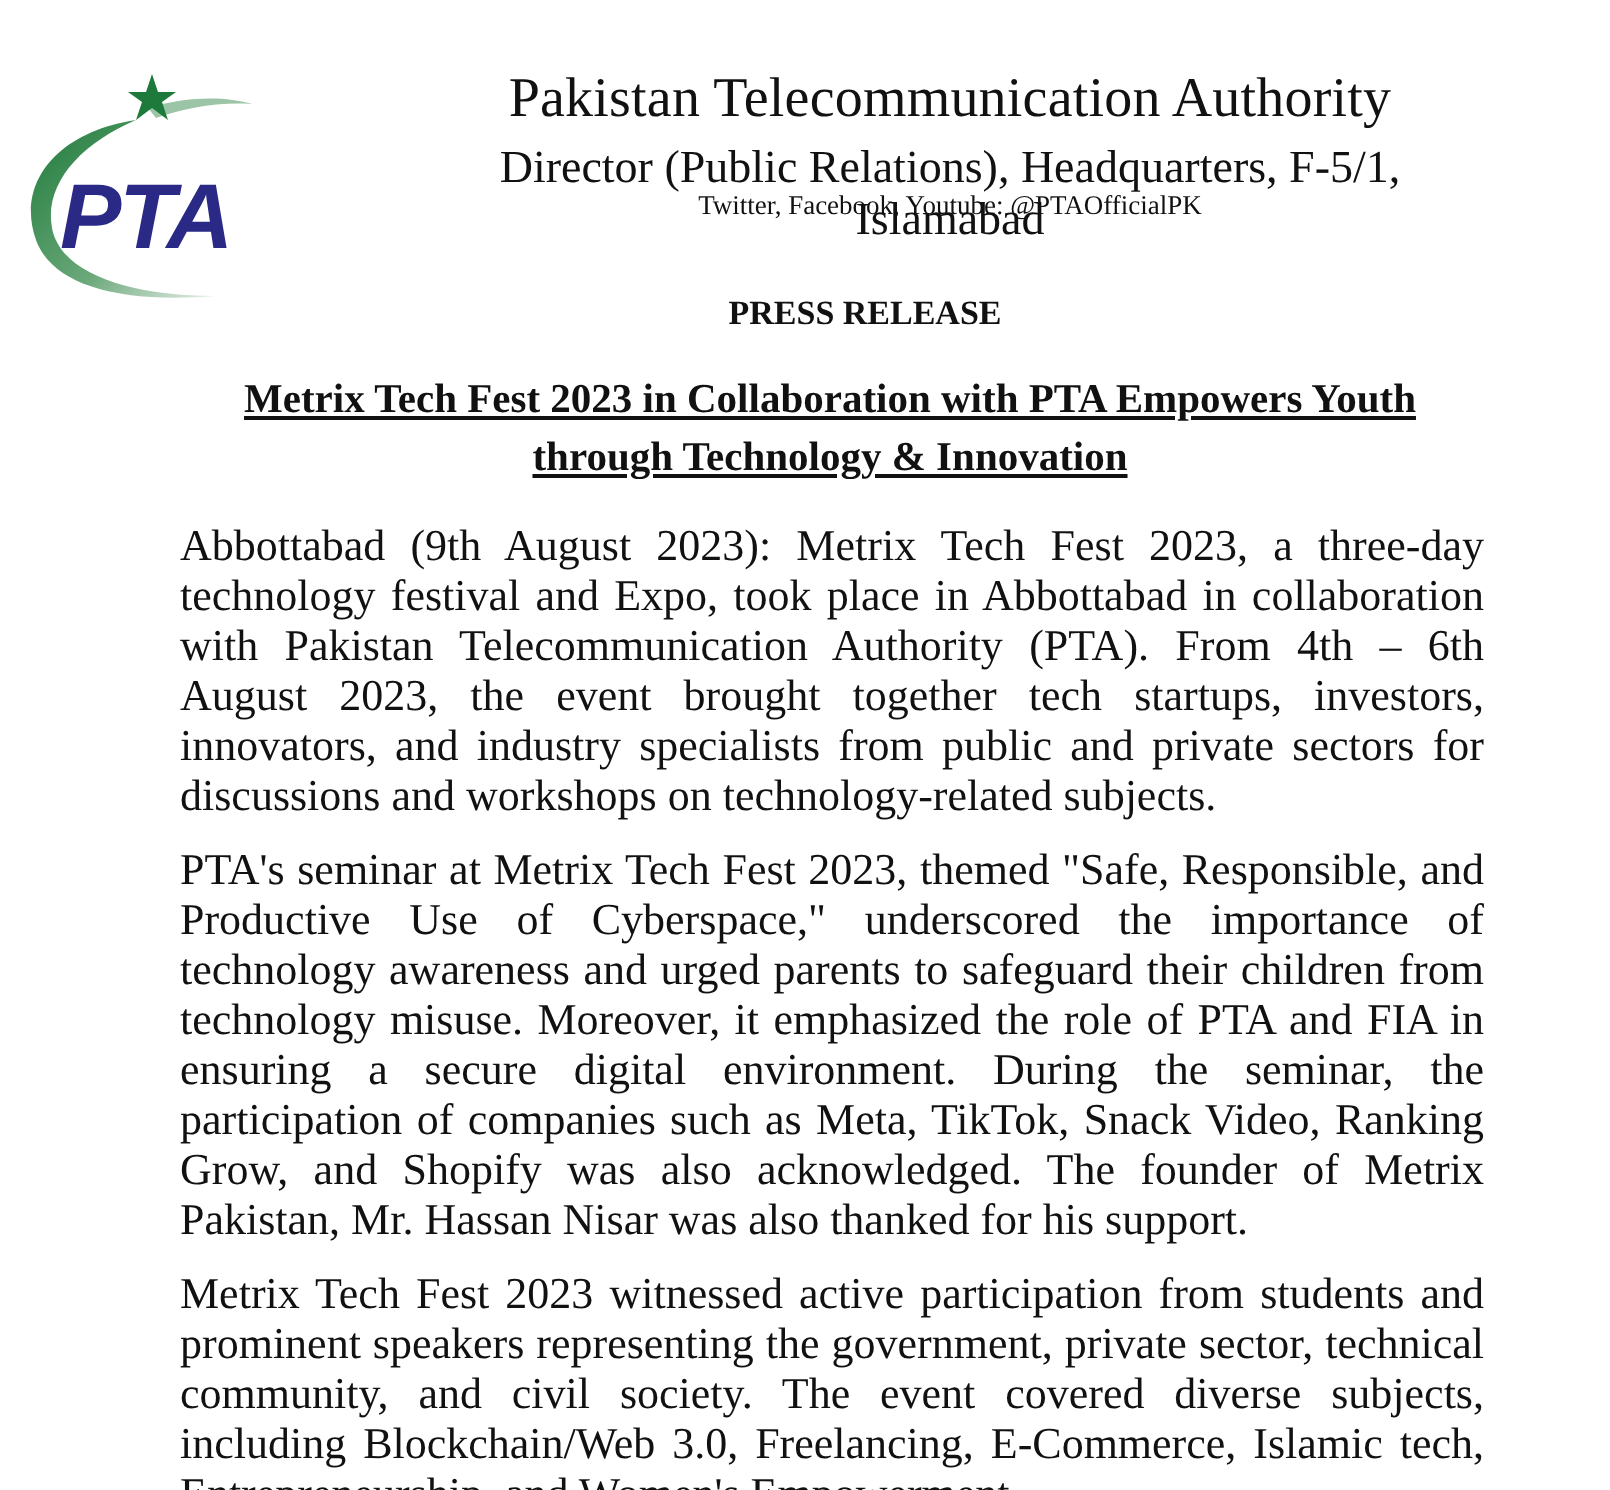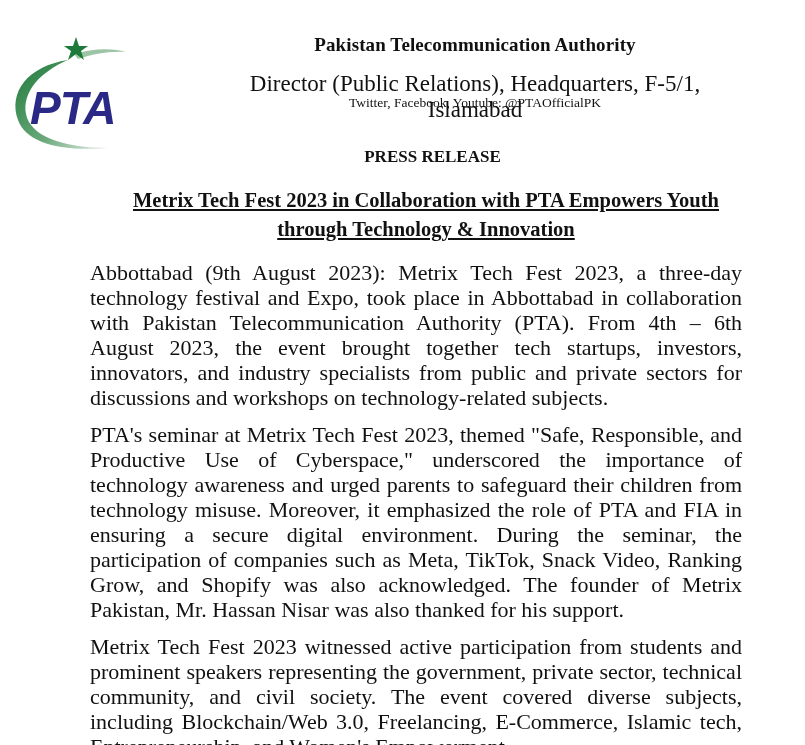--- a/index.html
+++ b/index.html
@@ -1,27 +1,27 @@
 <!DOCTYPE html>
 <html><head>
 <meta charset="utf-8">
 <style>
   html, body { margin: 0; padding: 0; background: #ffffff; }
   body { width: 805px; height: 745px; position: relative; overflow: hidden;
          font-family: "Liberation Serif", "DejaVu Serif", serif; color: #111; }
   .logo { position: absolute; left: 8px; top: 32px; width: 130px; height: 125px; }
   .org-title { position: absolute; left: 200px; width: 550px; top: 34px; text-align: center;
-               font-weight: bold; font-size: 19px; letter-spacing: 0.1px; }
+               font-weight: normal; font-size: 28px; letter-spacing: 0.1px; }
   .org-address { position: absolute; left: 200px; width: 550px; top: 71px; text-align: center;
                  font-size: 23px; }
   .org-social { position: absolute; left: 200px; width: 550px; top: 95px; text-align: center;
                 font-weight: normal; font-size: 13.5px; }
   .press-label { position: absolute; left: 0; width: 805px; top: 147px; text-align: center;
                  font-weight: bold; font-size: 17px; left: 30px; }
-  .headline { position: absolute; left: 101px; width: 650px; top: 186px; text-align: center;
+  .headline { position: absolute; left: 90px; width: 650px; top: 186px; text-align: center;
               font-weight: bold; font-size: 20.5px; line-height: 29px; text-decoration: underline; }
   .body { position: absolute; left: 90px; width: 652px; top: 260px; font-size: 22px;
           line-height: 25px; text-align: justify; }
   .body p { margin: 0 0 12px 0; }
 </style>
 </head>
 <body>
 
 <div class="logo">
   <svg width="130" height="125" viewBox="0 0 130 125">

